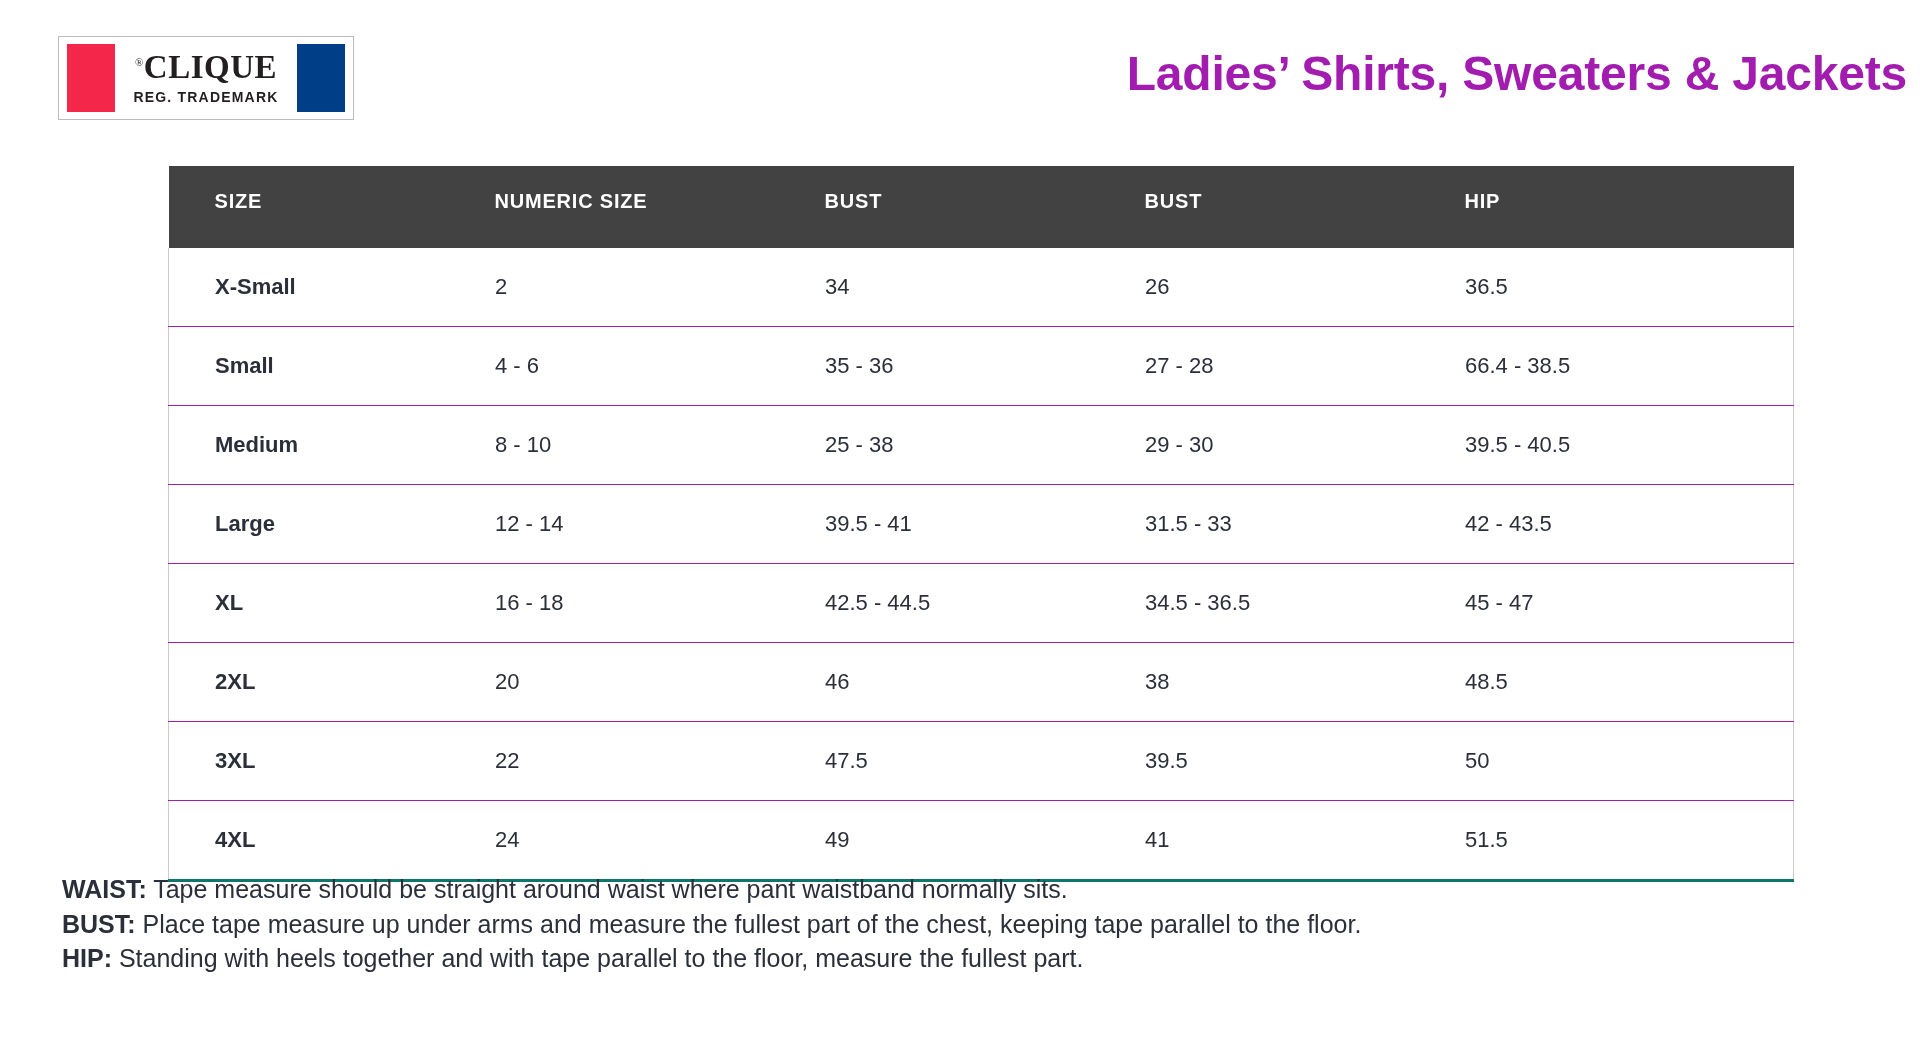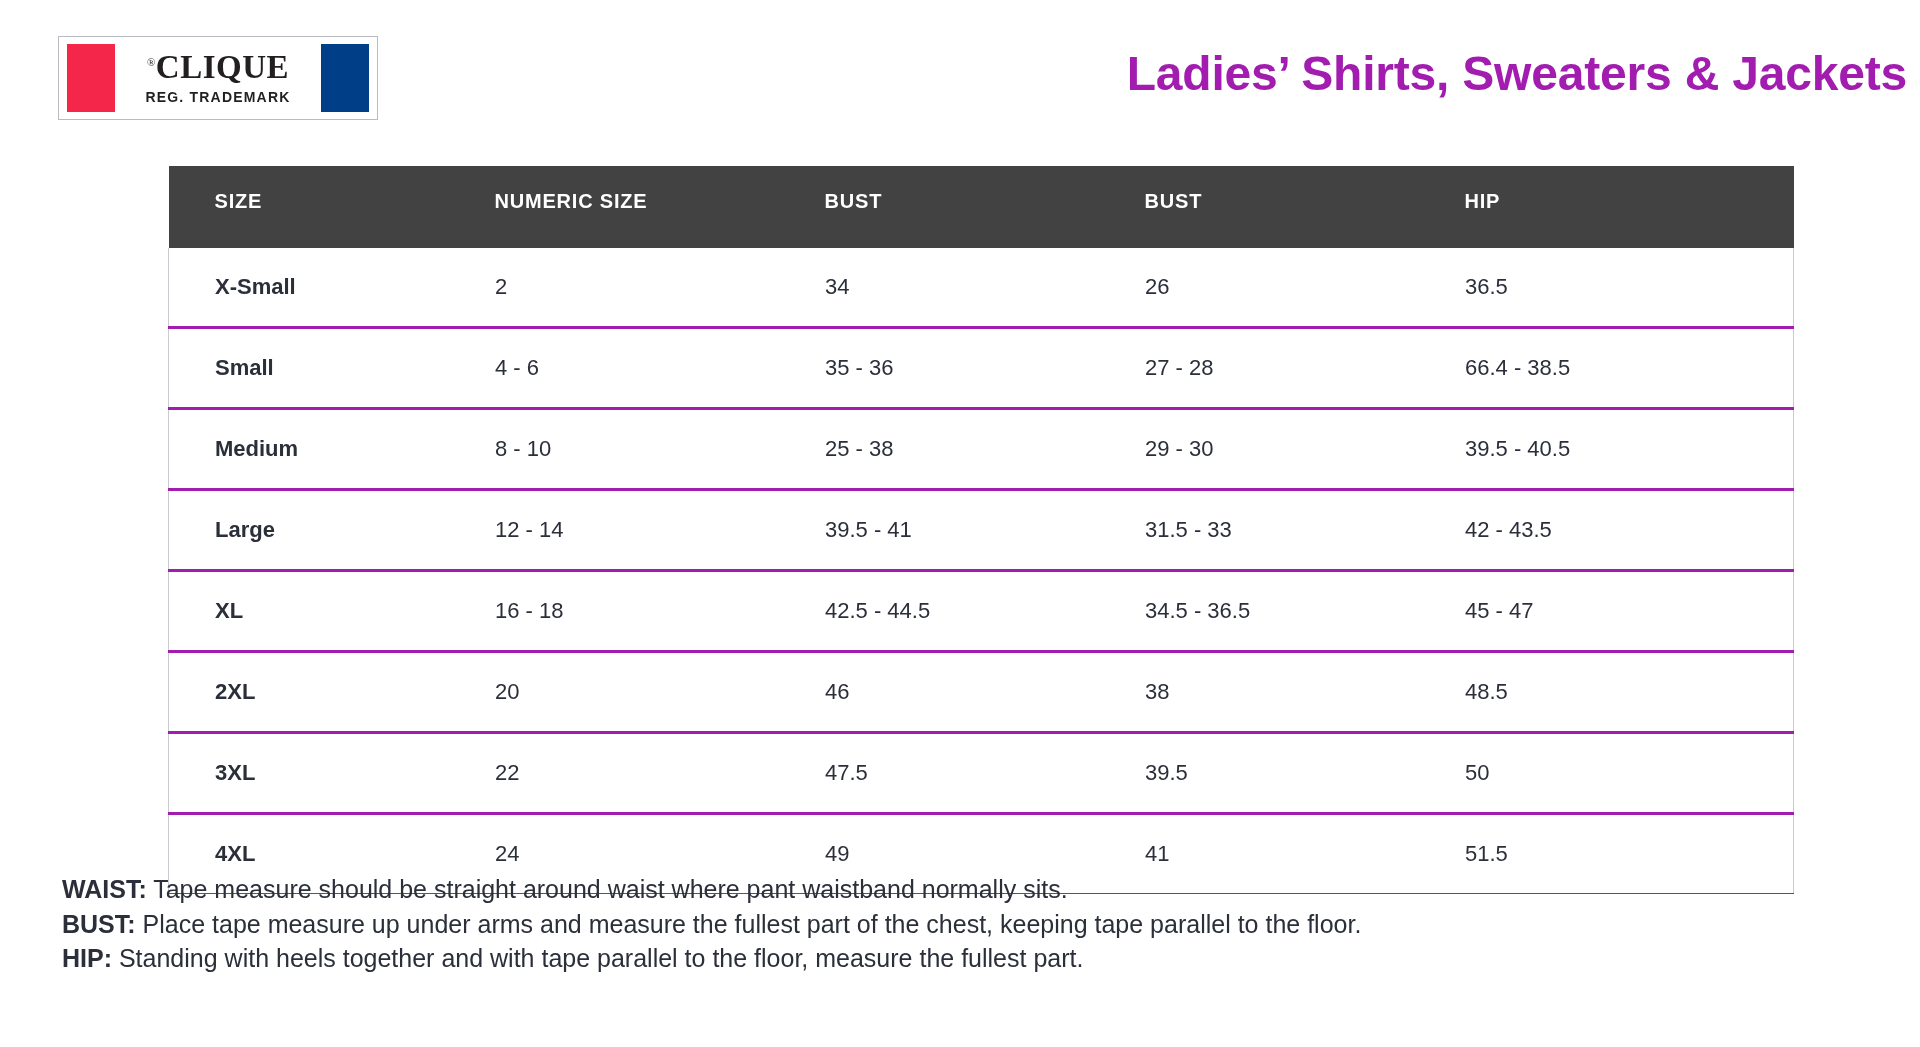--- a/index.html
+++ b/index.html
@@ -23,21 +23,21 @@
 
   
   .header {
     position: relative;
     height: 150px;
   }
   .logo {
     position: absolute;
     left: 58px;
     top: 36px;
-    width: 320px;
+    width: 296px;
     height: 84px;
     border: 1px solid #b9bcc2;
     background: #ffffff;
     box-sizing: border-box;
     display: flex;
     align-items: stretch;
   }
   .logo-bar-red {
     width: 48px;
     background: #f4274b;
@@ -107,33 +107,33 @@
     color: #ffffff;
     text-align: left;
     font-size: 20px;
     font-weight: bold;
     letter-spacing: 0.8px;
     padding: 20px 0 32px 46px;
     height: 30px;
     box-sizing: content-box;
   }
   table.size-table tbody td {
-    border-bottom: 3px solid #a21caf;
+    border-bottom: 1px solid #a21caf;
     border-left: 1px solid transparent;
     font-size: 22px;
     color: #2b2f3a;
     padding: 21px 0 21px 46px;
     height: 36px;
     box-sizing: content-box;
   }
   table.size-table tbody tr td:first-child {
     font-weight: bold;
   }
   table.size-table tbody tr:last-child td {
-    border-bottom: 1px solid #0f766e;
+    border-bottom: 3px solid #0f766e;
   }
   table.size-table tbody td:first-child {
     border-left: 1px solid #c9ccd1;
   }
   table.size-table tbody td:last-child {
     border-right: 1px solid #c9ccd1;
   }
   col.c-size    { width: 280px; }
   col.c-numeric { width: 330px; }
   col.c-bust    { width: 320px; }

